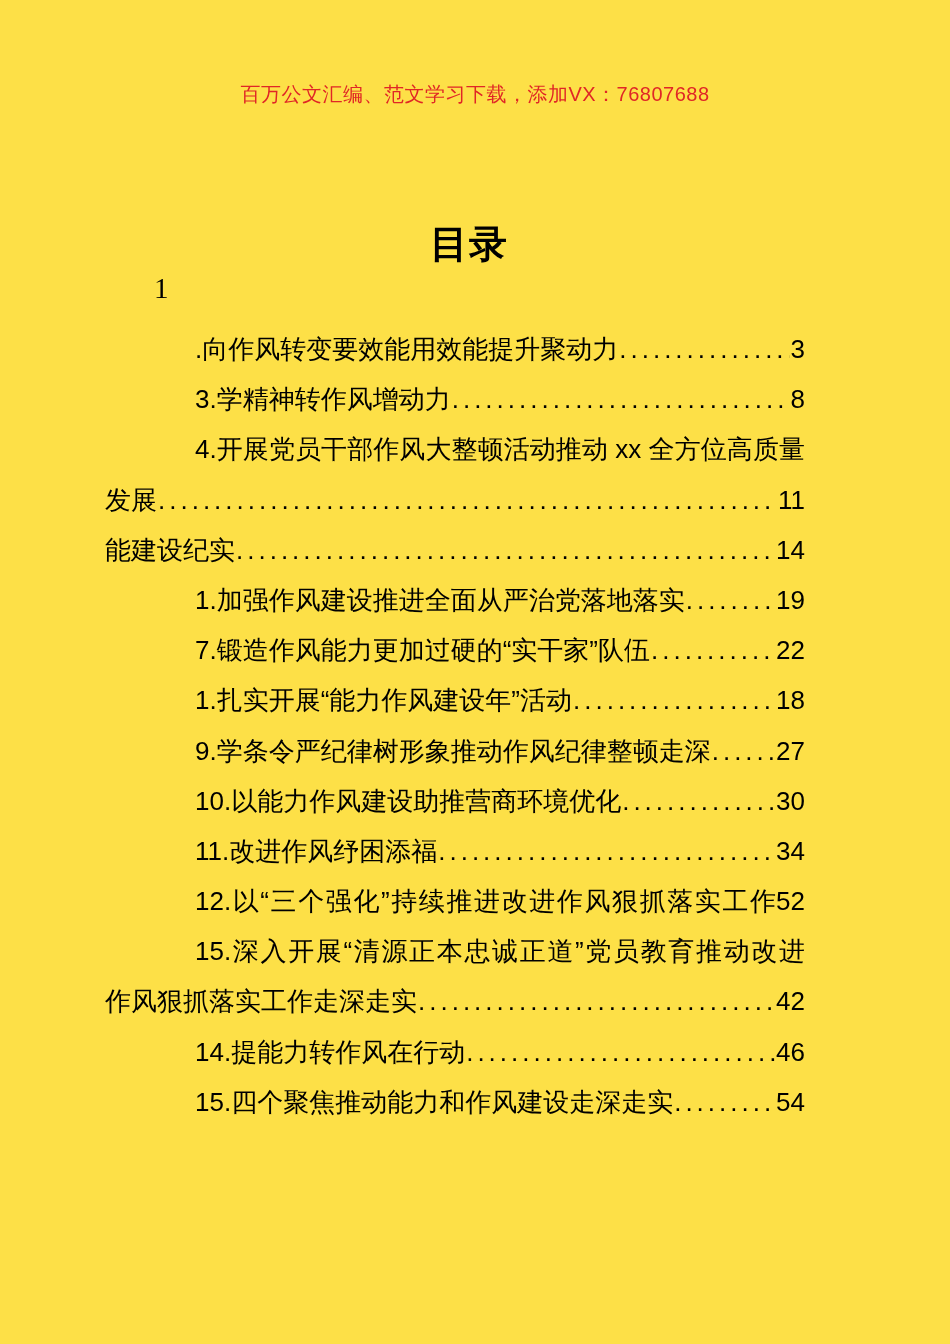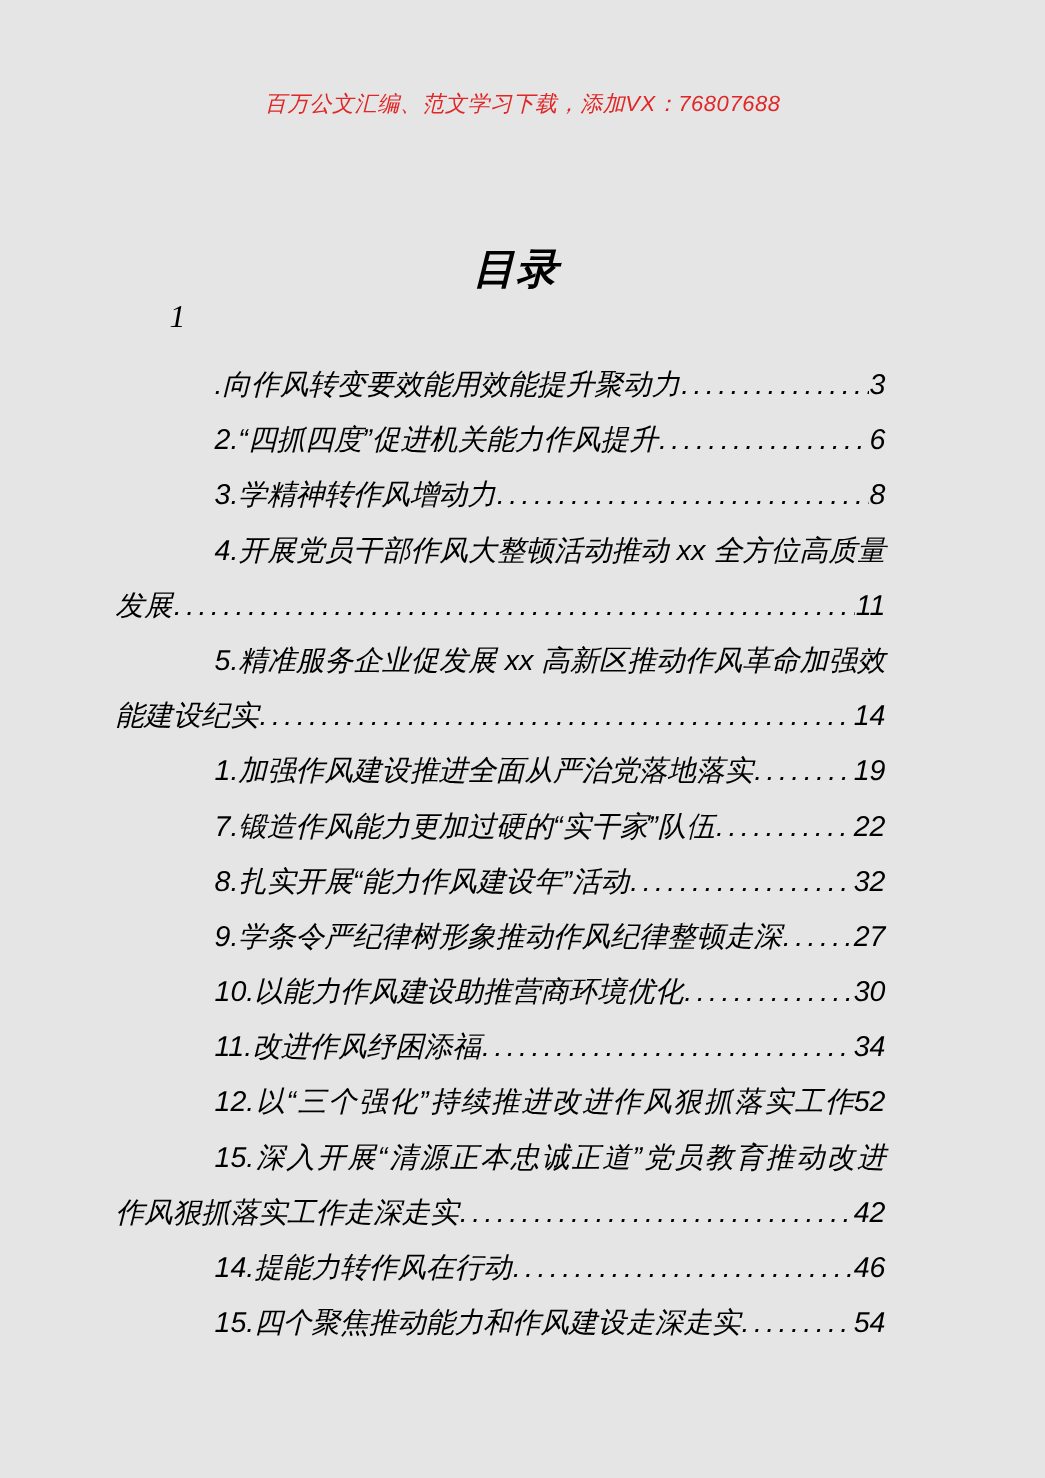--- a/index.html
+++ b/index.html
@@ -11,22 +11,21 @@
     height: 1344px;
     position: relative;
     background: #ffffff;
     color: #000000;
     font-family: "Liberation Sans", "DejaVu Sans", sans-serif;
     overflow: hidden;
   }
   .page {
     position: absolute;
     inset: 0;
-    background: #e5e5e5;
-    font-style: italic;
+    background: #fde047;
   }
   .promo-banner {
     position: absolute;
     top: 81px;
     left: 0;
     right: 0;
     text-align: center;
     font-size: 20px;
     letter-spacing: 0.5px;
     color: #e02626;
@@ -128,42 +127,34 @@
   <div class="toc" id="toc-list">
       <div class="toc-entry">
         <div class="line indent flexline">
           <span class="txt">.向作风转变要效能用效能提升聚动力</span>
           <span class="dots"></span>
           <span class="page-num">3</span>
         </div>
       </div>
       <div class="toc-entry">
         <div class="line indent flexline">
-          <span class="txt">2.“四抓四度”促进机关能力作风提升</span>
-          <span class="dots"></span>
-          <span class="page-num">6</span>
-        </div>
-      </div>
-      <div class="toc-entry">
-        <div class="line indent flexline">
           <span class="txt">3.学精神转作风增动力</span>
           <span class="dots"></span>
           <span class="page-num">8</span>
         </div>
       </div>
       <div class="toc-entry">
         <div class="line indent justify"><span class="txt">4.开展党员干部作风大整顿活动推动 xx 全方位高质量</span></div>
         <div class="line flexline">
           <span class="txt">发展</span>
           <span class="dots"></span>
           <span class="page-num">11</span>
         </div>
       </div>
       <div class="toc-entry">
-        <div class="line indent justify"><span class="txt">5.精准服务企业促发展 xx 高新区推动作风革命加强效</span></div>
         <div class="line flexline">
           <span class="txt">能建设纪实</span>
           <span class="dots"></span>
           <span class="page-num">14</span>
         </div>
       </div>
       <div class="toc-entry">
         <div class="line indent flexline">
           <span class="txt">1.加强作风建设推进全面从严治党落地落实</span>
           <span class="dots"></span>
@@ -172,23 +163,23 @@
       </div>
       <div class="toc-entry">
         <div class="line indent flexline">
           <span class="txt">7.锻造作风能力更加过硬的“实干家”队伍</span>
           <span class="dots"></span>
           <span class="page-num">22</span>
         </div>
       </div>
       <div class="toc-entry">
         <div class="line indent flexline">
-          <span class="txt">8.扎实开展“能力作风建设年”活动</span>
-          <span class="dots"></span>
-          <span class="page-num">32</span>
+          <span class="txt">1.扎实开展“能力作风建设年”活动</span>
+          <span class="dots"></span>
+          <span class="page-num">18</span>
         </div>
       </div>
       <div class="toc-entry">
         <div class="line indent flexline">
           <span class="txt">9.学条令严纪律树形象推动作风纪律整顿走深</span>
           <span class="dots"></span>
           <span class="page-num">27</span>
         </div>
       </div>
       <div class="toc-entry">

